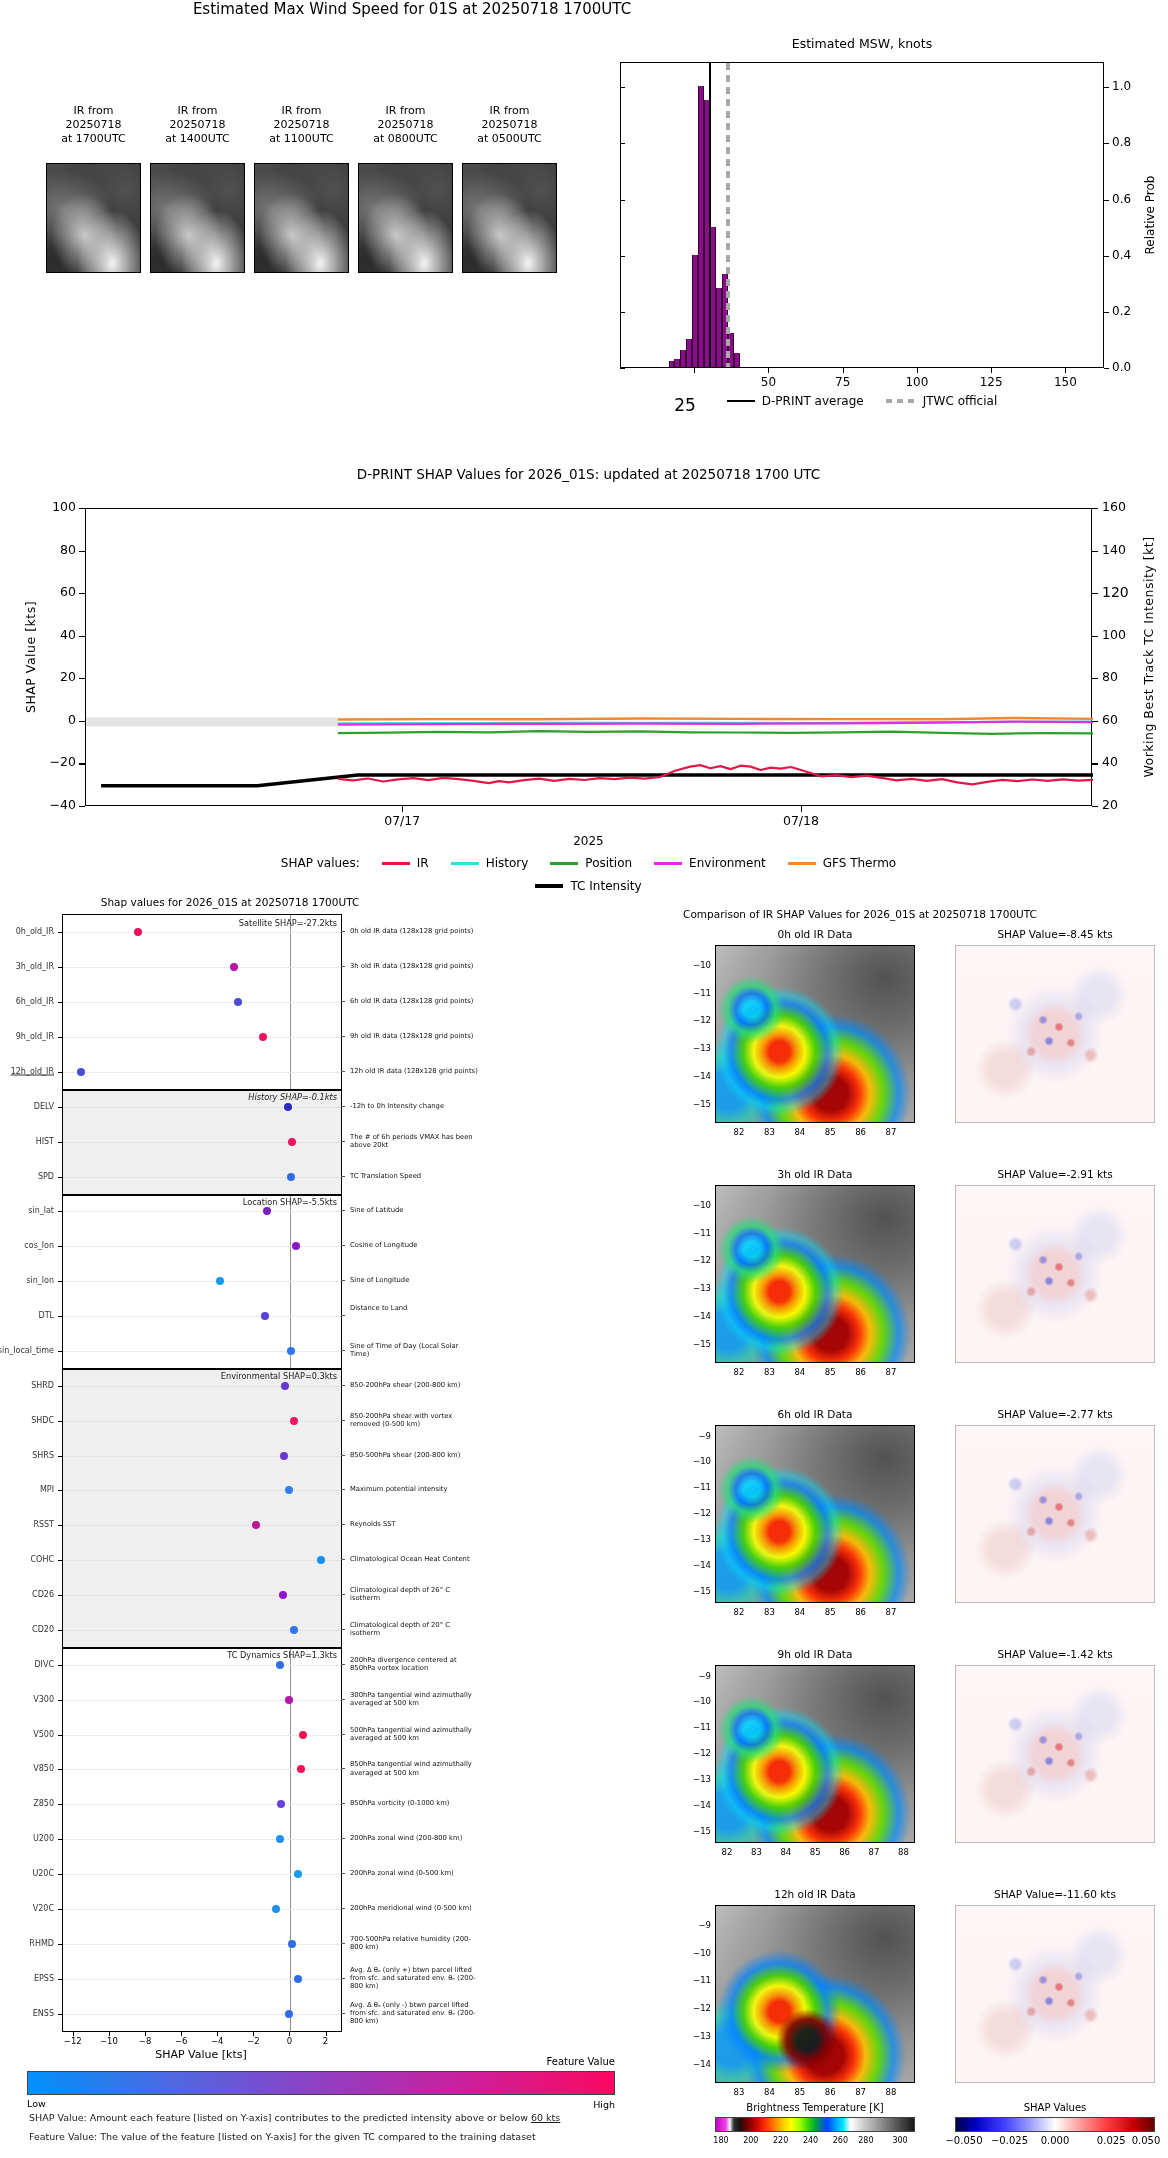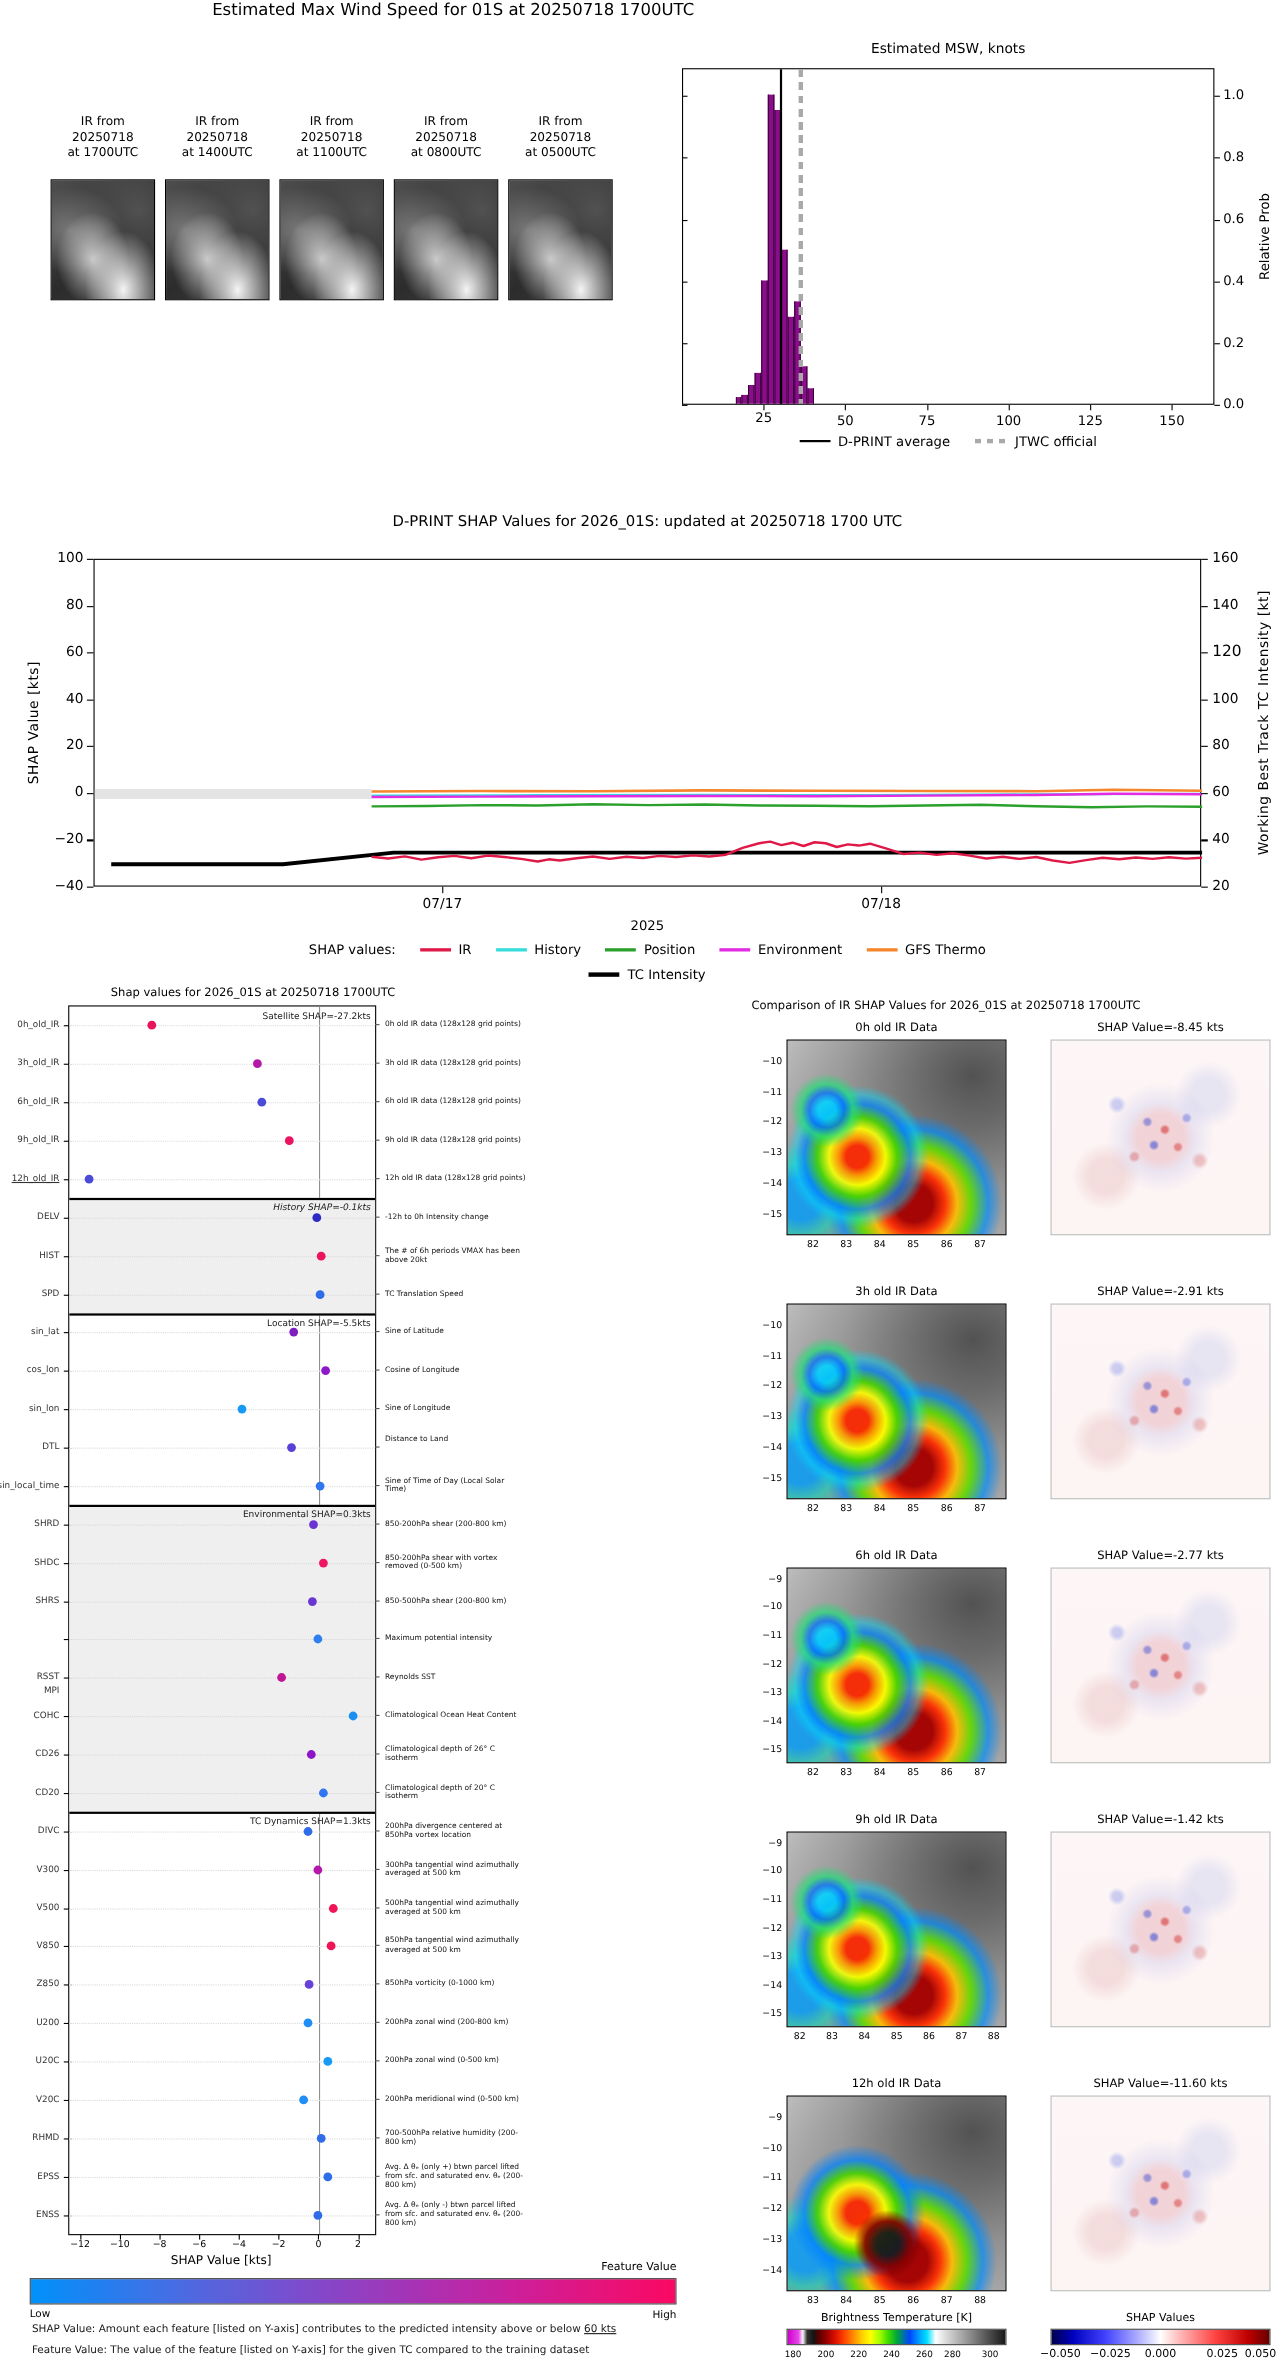--- a/index.html
+++ b/index.html
@@ -113,21 +113,21 @@
     <div class="hist-bar" style="left: 89.0798px; width: 5.93865px; height: 140.367px; background: rgb(138, 13, 138);"></div>
     <div class="hist-bar" style="left: 95.0184px; width: 5.93865px; height: 78.6055px; background: rgb(138, 13, 138);"></div>
     <div class="hist-bar" style="left: 100.957px; width: 5.93865px; height: 92.6422px; background: rgb(138, 13, 138);"></div>
     <div class="hist-bar" style="left: 106.896px; width: 5.93865px; height: 33.6881px; background: rgb(138, 13, 138);"></div>
     <div class="hist-bar" style="left: 112.834px; width: 5.93865px; height: 14.0367px; background: rgb(138, 13, 138);"></div>
     <div class="hist-avg-line" style="left: 87.5951px;"></div>
     <div class="hist-official-line" style="left: 105.411px;"></div>
   </div>
 <div id="hist-xticks">
     <div style="position: absolute; left: 694.233px; top: 368px; width: 1px; height: 5px; background: rgb(0, 0, 0);"></div>
-    <div style="position: absolute; left: 674.233px; top: 373px; width: 40px; text-align: center; font-size: 12px;">25</div>
+    <div style="position: absolute; left: 674.233px; top: 395px; width: 40px; text-align: left; font-size: 17px;">25</div>
     <div style="position: absolute; left: 768.466px; top: 368px; width: 1px; height: 5px; background: rgb(0, 0, 0);"></div>
     <div style="position: absolute; left: 748.466px; top: 375px; width: 40px; text-align: center; font-size: 12px;">50</div>
     <div style="position: absolute; left: 842.699px; top: 368px; width: 1px; height: 5px; background: rgb(0, 0, 0);"></div>
     <div style="position: absolute; left: 822.699px; top: 375px; width: 40px; text-align: center; font-size: 12px;">75</div>
     <div style="position: absolute; left: 916.933px; top: 368px; width: 1px; height: 5px; background: rgb(0, 0, 0);"></div>
     <div style="position: absolute; left: 896.933px; top: 375px; width: 40px; text-align: center; font-size: 12px;">100</div>
     <div style="position: absolute; left: 991.166px; top: 368px; width: 1px; height: 5px; background: rgb(0, 0, 0);"></div>
     <div style="position: absolute; left: 971.166px; top: 375px; width: 40px; text-align: center; font-size: 12px;">125</div>
     <div style="position: absolute; left: 1065.4px; top: 368px; width: 1px; height: 5px; background: rgb(0, 0, 0);"></div>
     <div style="position: absolute; left: 1045.4px; top: 375px; width: 40px; text-align: center; font-size: 12px;">150</div>
@@ -399,21 +399,21 @@
     <div class="abs dp-ann" style="left: 350px; top: 1349.94px;">Sine of Time of Day (Local Solar Time)</div>
     <div class="abs dp-label" style="left: 54px; top: 1384.81px;">SHRD</div>
     <div style="position: absolute; left: 341px; top: 1384.81px; width: 4px; height: 1px; background: rgb(85, 85, 85);"></div>
     <div class="abs dp-ann" style="left: 350px; top: 1384.81px;">850-200hPa shear (200-800 km)</div>
     <div class="abs dp-label" style="left: 54px; top: 1419.69px;">SHDC</div>
     <div style="position: absolute; left: 341px; top: 1419.69px; width: 4px; height: 1px; background: rgb(85, 85, 85);"></div>
     <div class="abs dp-ann" style="left: 350px; top: 1419.69px;">850-200hPa shear with vortex removed (0-500 km)</div>
     <div class="abs dp-label" style="left: 54px; top: 1454.56px;">SHRS</div>
     <div style="position: absolute; left: 341px; top: 1454.56px; width: 4px; height: 1px; background: rgb(85, 85, 85);"></div>
     <div class="abs dp-ann" style="left: 350px; top: 1454.56px;">850-500hPa shear (200-800 km)</div>
-    <div class="abs dp-label" style="left: 54px; top: 1489.44px; margin-top: 48px;">MPI</div>
+    <div class="abs dp-label" style="left: 54px; top: 1489.44px;">MPI</div>
     <div style="position: absolute; left: 341px; top: 1489.44px; width: 4px; height: 1px; background: rgb(85, 85, 85);"></div>
     <div class="abs dp-ann" style="left: 350px; top: 1489.44px;">Maximum potential intensity</div>
     <div class="abs dp-label" style="left: 54px; top: 1524.31px;">RSST</div>
     <div style="position: absolute; left: 341px; top: 1524.31px; width: 4px; height: 1px; background: rgb(85, 85, 85);"></div>
     <div class="abs dp-ann" style="left: 350px; top: 1524.31px;">Reynolds SST</div>
     <div class="abs dp-label" style="left: 54px; top: 1559.19px;">COHC</div>
     <div style="position: absolute; left: 341px; top: 1559.19px; width: 4px; height: 1px; background: rgb(85, 85, 85);"></div>
     <div class="abs dp-ann" style="left: 350px; top: 1559.19px;">Climatological Ocean Heat Content</div>
     <div class="abs dp-label" style="left: 54px; top: 1594.06px;">CD26</div>
     <div style="position: absolute; left: 341px; top: 1594.06px; width: 4px; height: 1px; background: rgb(85, 85, 85);"></div>

